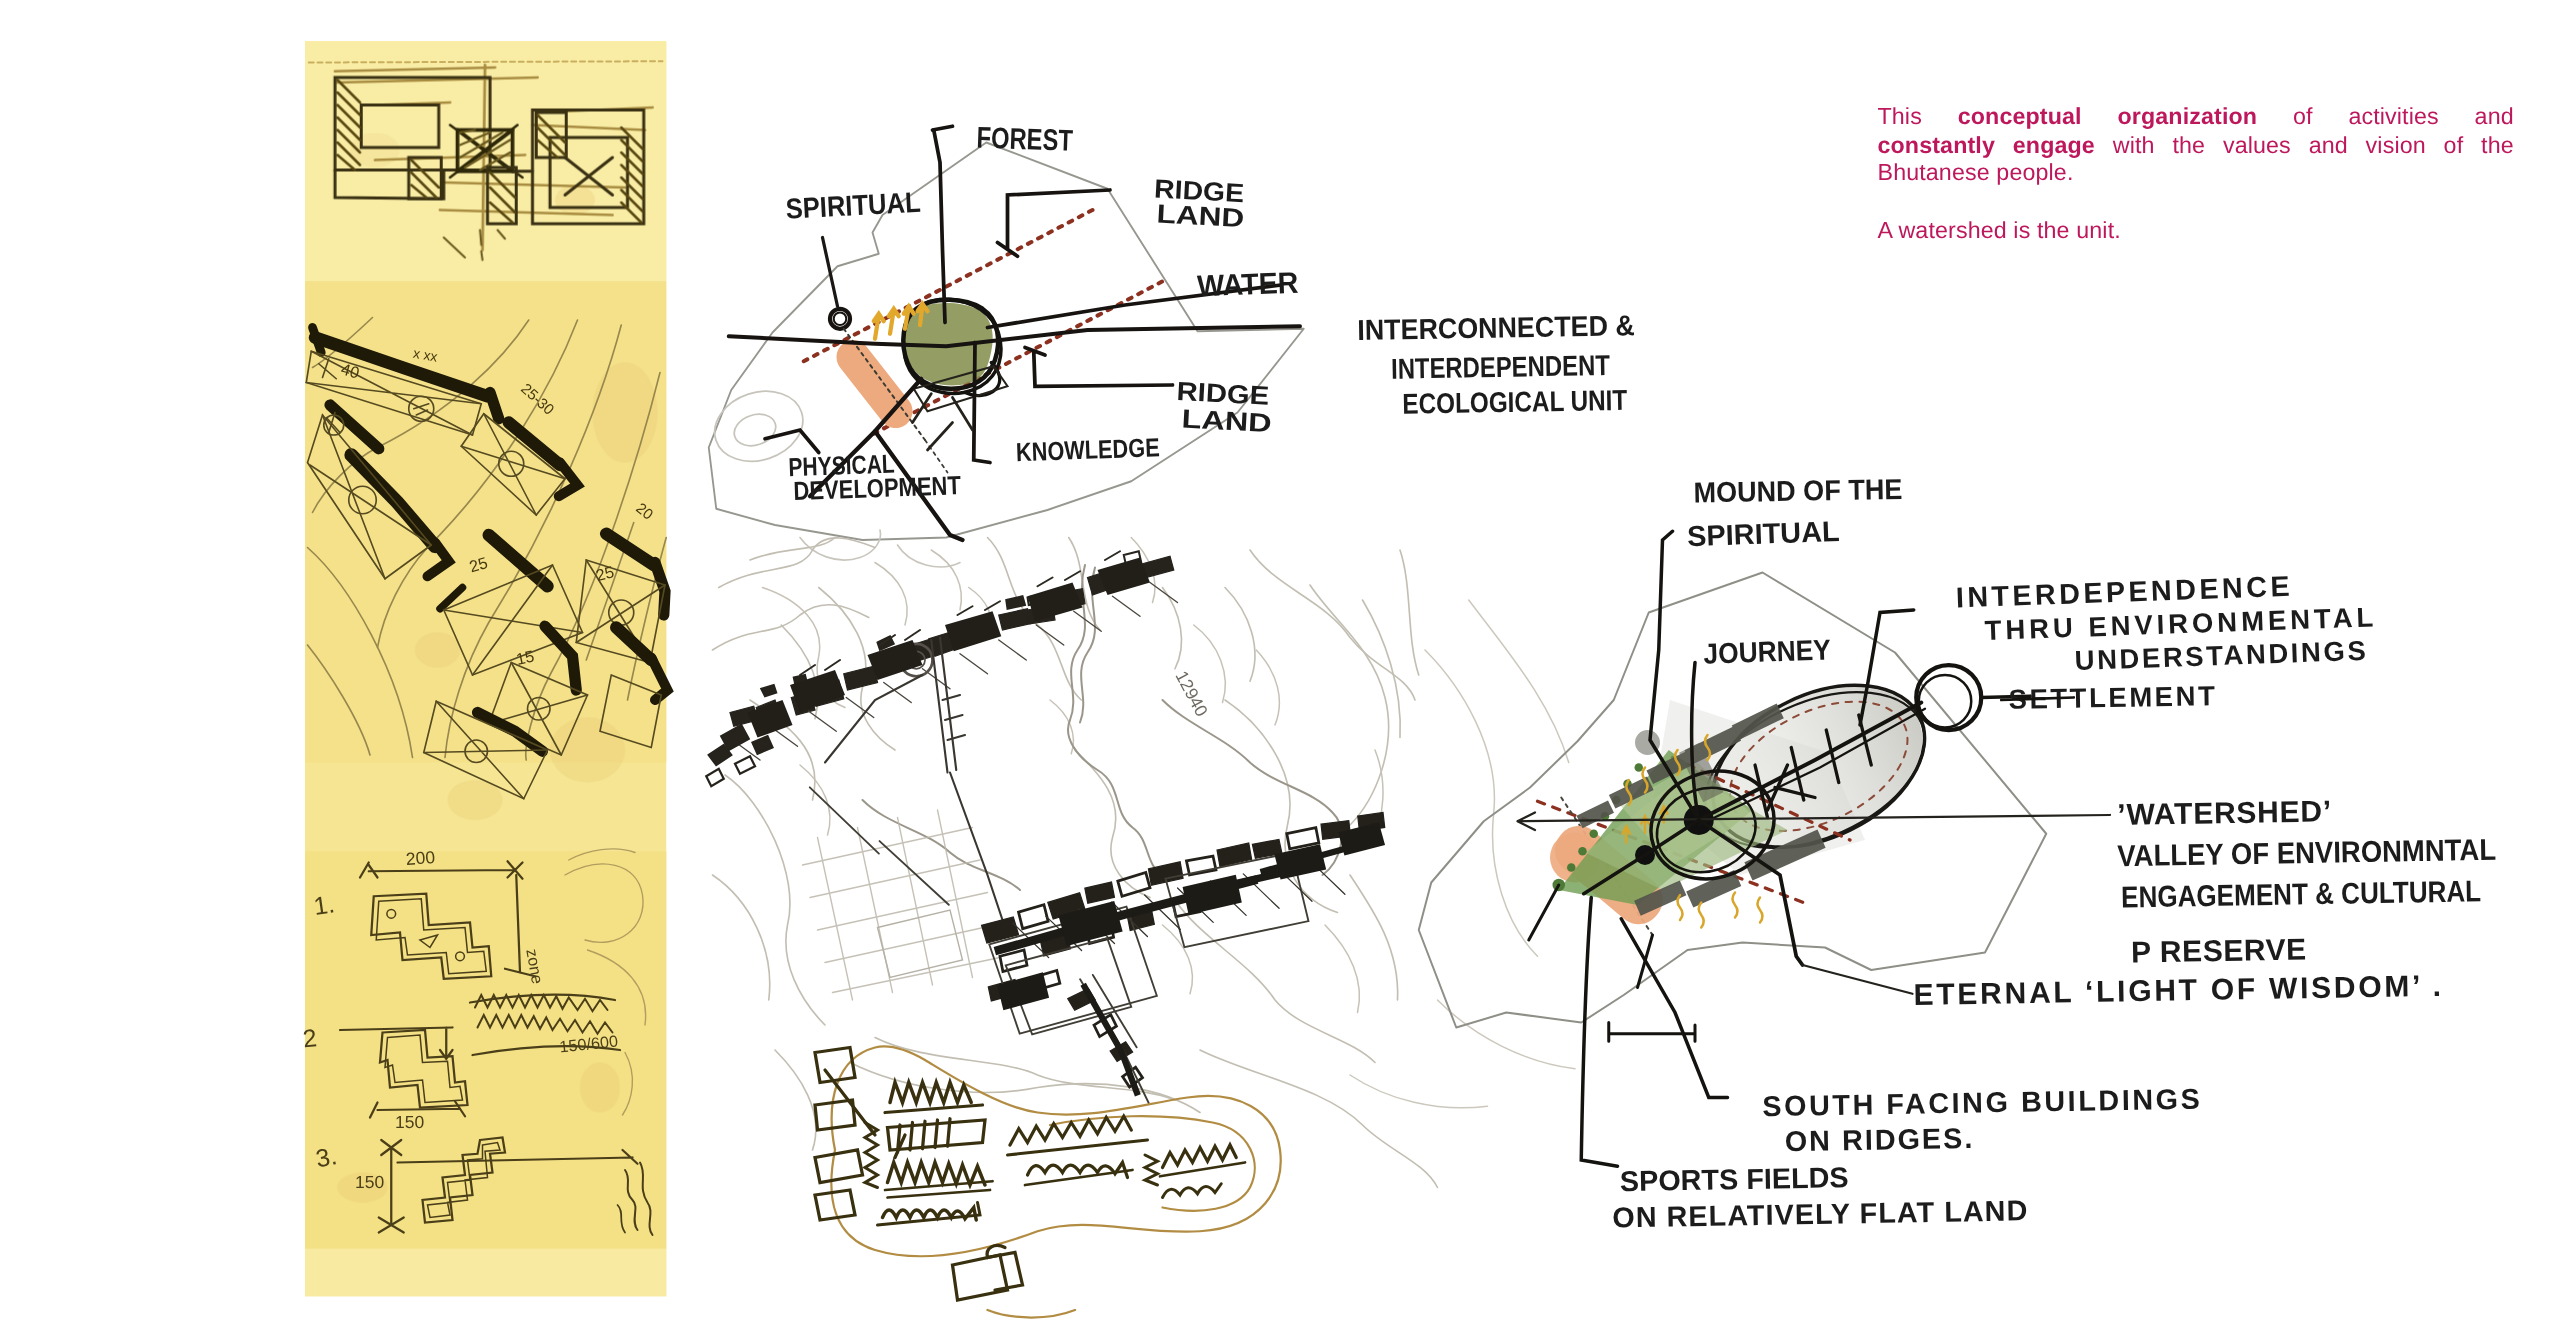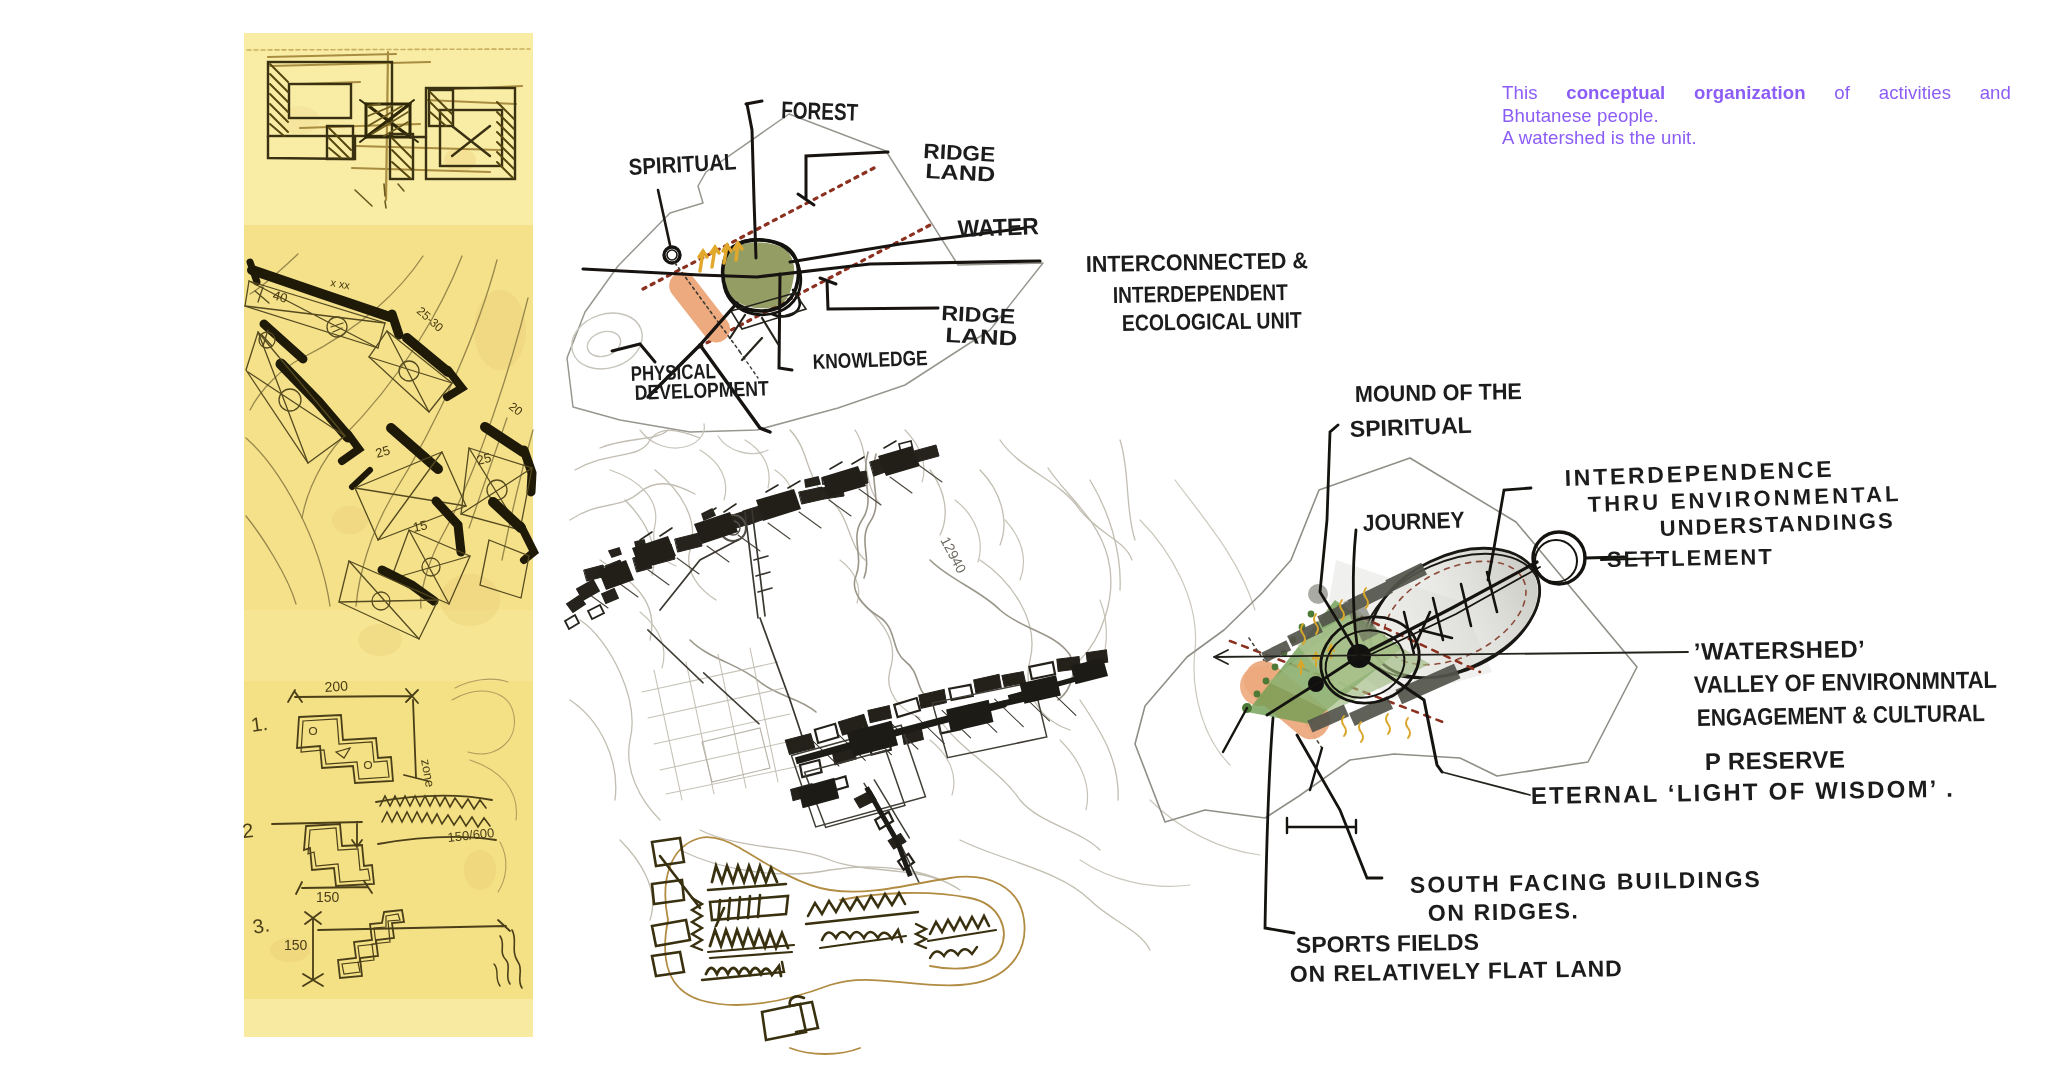--- a/index.html
+++ b/index.html
@@ -1,29 +1,30 @@
 <!DOCTYPE html>
 <html><head>
 <meta charset="utf-8">
 <style>
   html,body{margin:0;padding:0;background:#ffffff;}
   #page{position:relative;width:2048px;height:1075px;background:#ffffff;overflow:hidden;font-family:"Liberation Sans",sans-serif;}
-  #para{position:absolute;left:1502px;top:82px;width:509px;color:#8b5cf6;font-size:18.6px;line-height:22.6px;letter-spacing:0.1px;}
+  #para{position:absolute;left:1502px;top:82px;width:509px;color:#be185d;font-size:18.6px;line-height:22.6px;letter-spacing:0.1px;}
   #para .b{font-weight:bold;}
   #para div{text-align:justify;text-align-last:justify;}
   #para div.nj{text-align:right;text-align-last:left;}
-  #para div.sp{}
+  #para div.sp{margin-top:23px;}
   svg text{font-family:"Liberation Sans",sans-serif;}
 </style>
 </head>
 <body>
 <div id="page">
 
 <div id="para">
   <div>This <span class="b">conceptual organization</span> of activities and</div>
+  <div><span class="b">constantly engage</span> with the values and vision of the</div>
   <div class="nj">Bhutanese people.</div>
   <div class="nj sp">A watershed is the unit.</div>
 </div>
 <svg width="2048" height="1075" viewBox="0 0 2048 1075" style="position:absolute;left:0;top:0">
 <defs>
   <linearGradient id="ellgrad" x1="0" y1="0" x2="1" y2="0">
     <stop offset="0" stop-color="#ecece8" stop-opacity="0.35"></stop>
     <stop offset="1" stop-color="#bfbfb8" stop-opacity="0.8"></stop>
   </linearGradient>
 </defs>

